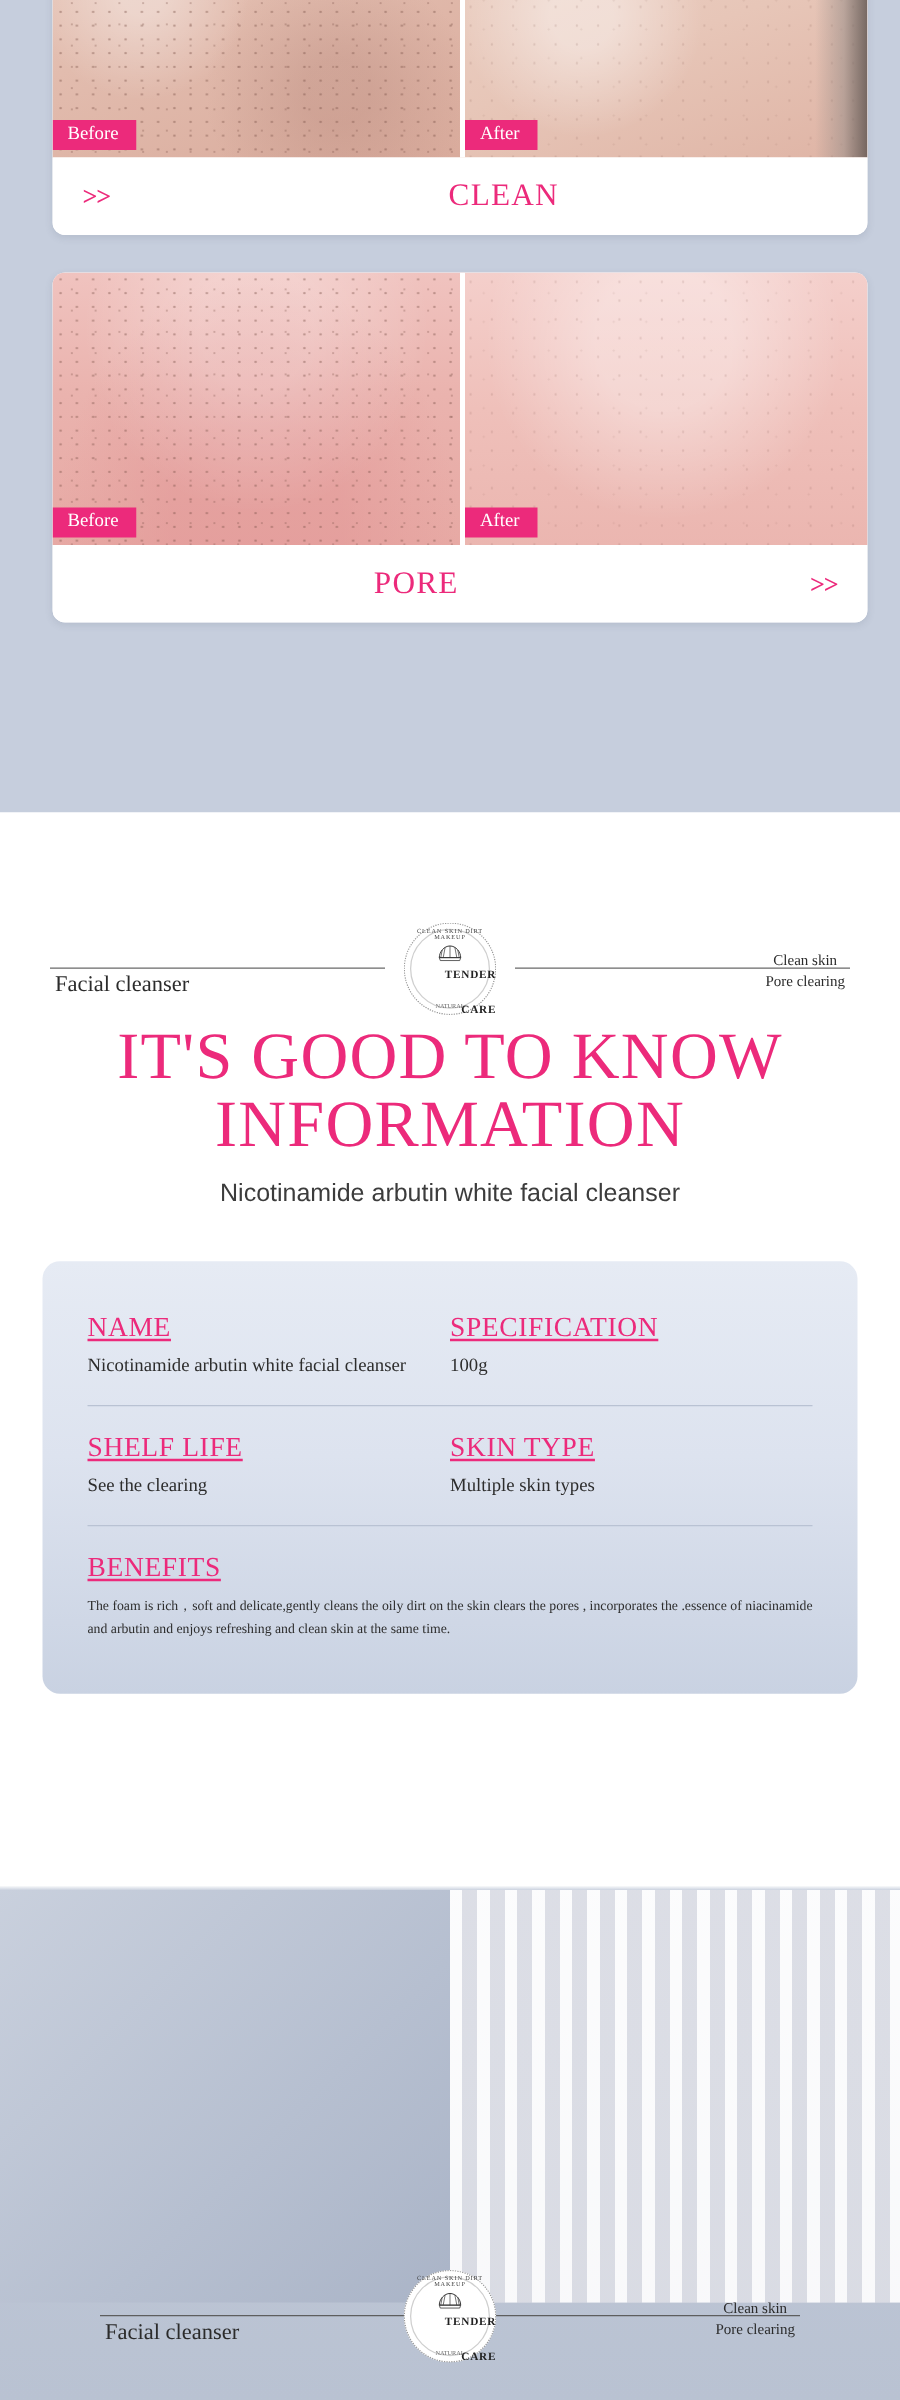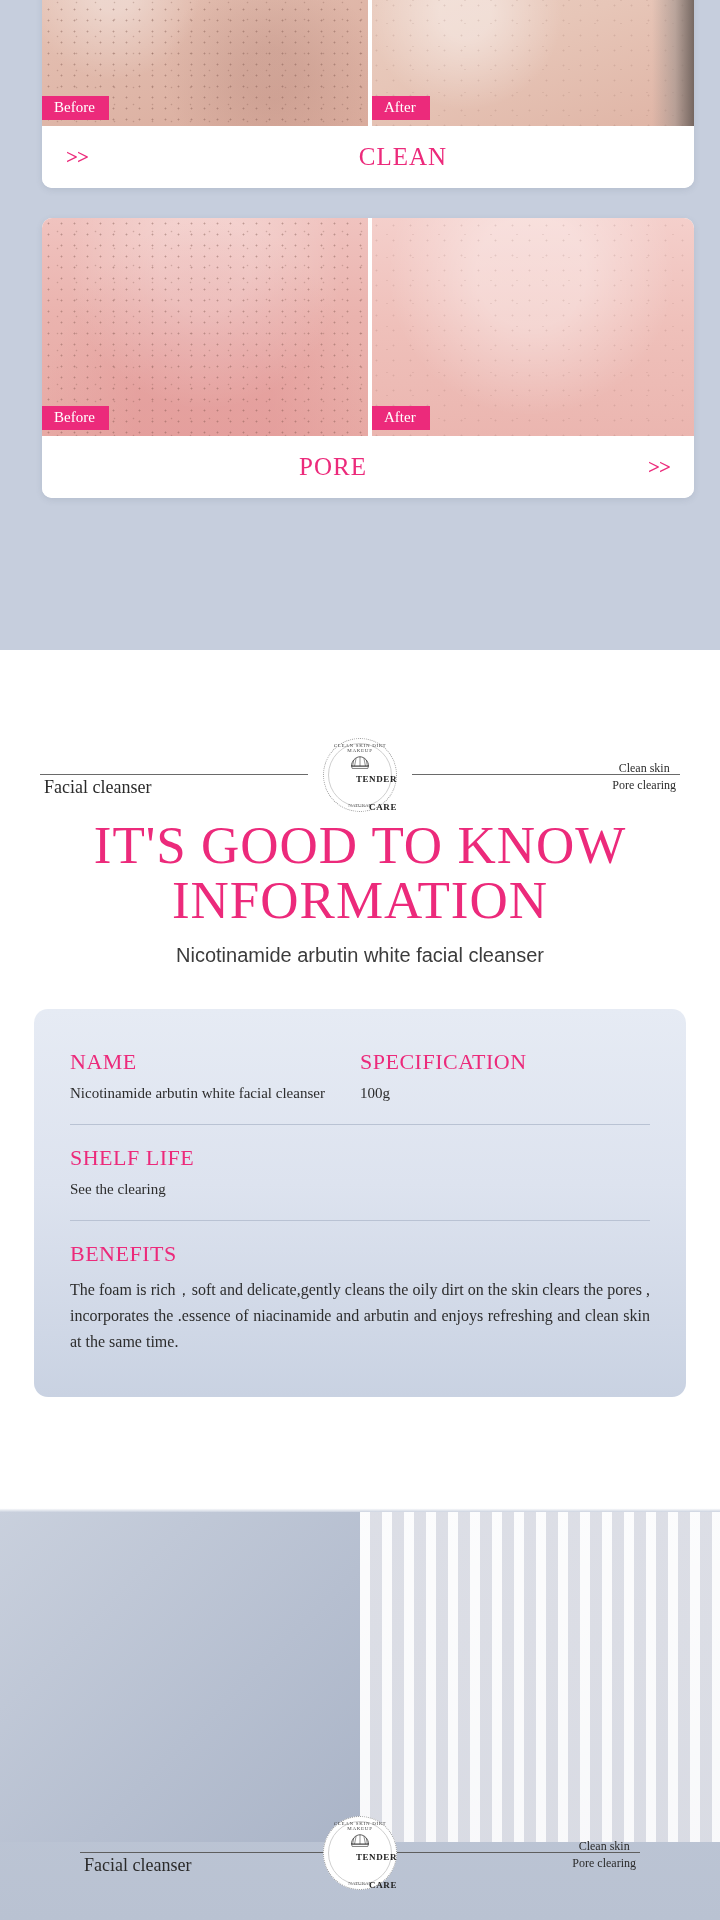--- a/index.html
+++ b/index.html
@@ -292,37 +292,38 @@
   .spec-cell {
     width: 50%;
     box-sizing: border-box;
     padding-bottom: 18px;
   }
   .spec-title {
     color: #ec2a7b;
     font-size: 22px;
     letter-spacing: 0.5px;
     margin-bottom: 10px;
+    text-decoration: underline;
   }
   .spec-value {
     color: #2d2d2d;
     font-size: 15px;
   }
   .divider {
     width: 100%;
     height: 1px;
     background: #b9c2d3;
     margin: 4px 0 20px 0;
   }
   .benefits-block {
     width: 100%;
   }
   .benefits-text {
     color: #2d2d2d;
-    font-size: 16px;
+    font-size: 11px;
     line-height: 1.62;
     text-align: justify;
   }
 
   
   .bottom-section {
     position: absolute;
     left: 0;
     top: 1500px;
     width: 720px;
@@ -458,20 +459,24 @@
           <div class="spec-title">SPECIFICATION</div>
           <div class="spec-value">100g</div>
         </div>
 
         <div class="divider"></div>
 
         <div class="spec-cell">
           <div class="spec-title">SHELF LIFE</div>
           <div class="spec-value">See the clearing</div>
         </div>
+        <div class="spec-cell">
+          <div class="spec-title">SKIN TYPE</div>
+          <div class="spec-value">Multiple skin types</div>
+        </div>
 
         <div class="divider"></div>
 
         <div class="benefits-block">
           <div class="spec-title">BENEFITS</div>
           <div class="benefits-text">The foam is rich，soft and delicate,gently cleans the oily dirt on the skin clears  the pores , incorporates  the .essence of  niacinamide and  arbutin and enjoys refreshing and clean skin at the same time.</div>
         </div>
 
       </div>
     </div>

